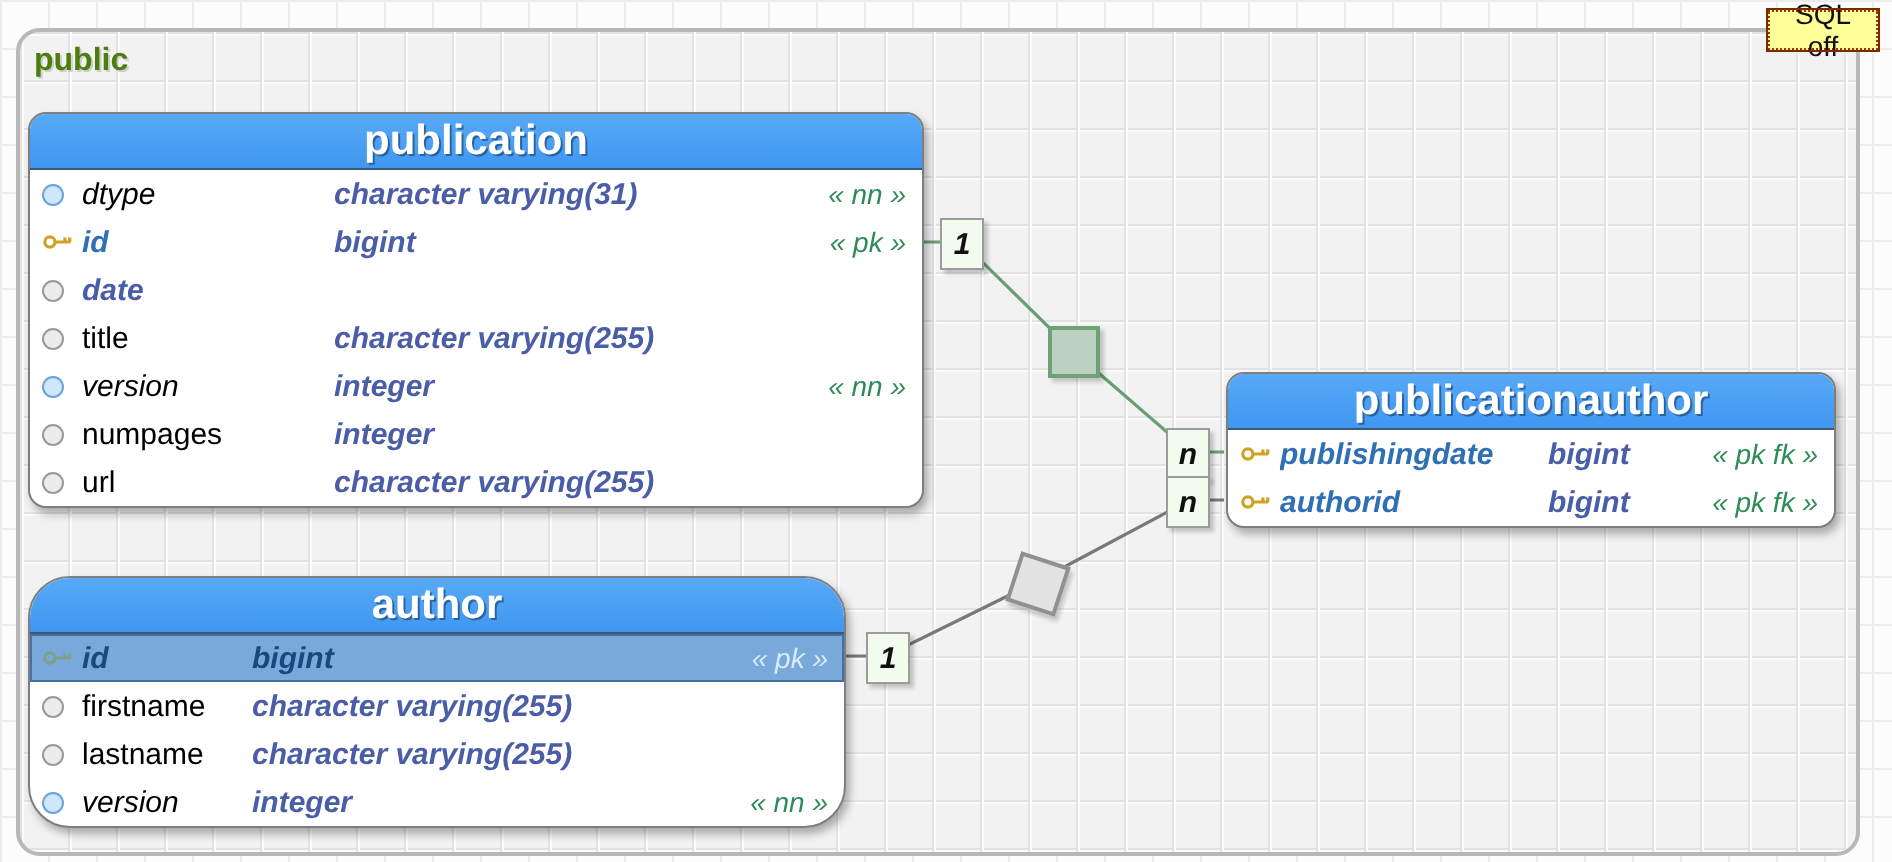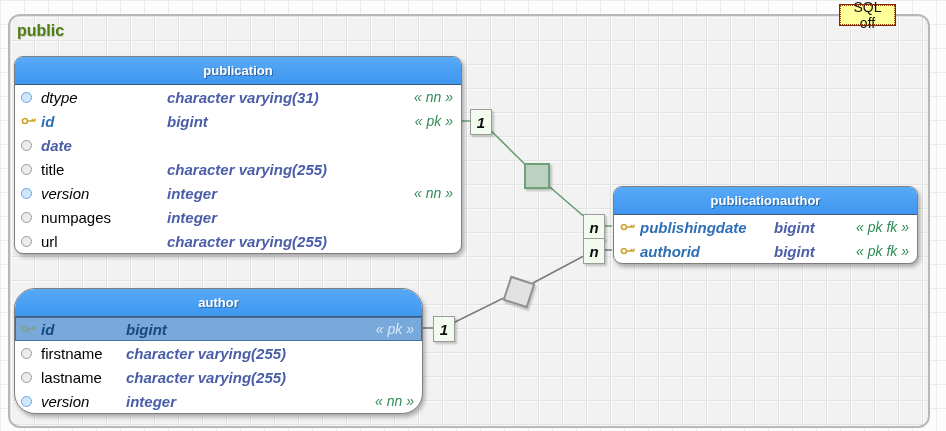--- a/index.html
+++ b/index.html
@@ -16,21 +16,21 @@
     border:2px solid #b8b8b8;border-radius:12px;
     background-color:#f2f2f2;
     background-image:
       linear-gradient(to right,#e2e2e2 1px,#fbfbfb 1px,#fbfbfb 2px,transparent 2px),
       linear-gradient(to bottom,#e2e2e2 1px,#fbfbfb 1px,#fbfbfb 2px,transparent 2px);
     background-size:24px 24px;z-index:0;}
   .schema-label{position:absolute;left:17px;top:22px;font-size:16px;font-weight:bold;
     color:#4d7c0f;z-index:2;text-shadow:1px 1px 0 rgba(0,0,0,0.15);}
 
   
-  .sql-toggle{position:absolute;left:840px;top:5px;width:55px;height:20px;z-index:10;
+  .sql-toggle{position:absolute;left:884px;top:5px;width:55px;height:20px;z-index:10;
     background:#ffff99;border:1px dotted #a33400;outline:1px solid #7a2a00;
     font-size:14px;color:#111;display:flex;align-items:center;justify-content:center;
     cursor:pointer;}
 
   
   svg.connectors{position:absolute;left:0;top:0;z-index:1;}
 
   .card-box{position:absolute;z-index:2;width:20px;height:24px;
     background:#f3faee;border:1px solid #9b9b9b;box-shadow:2px 2px 2px rgba(0,0,0,0.2);
     display:flex;align-items:center;justify-content:center;
@@ -39,21 +39,21 @@
     box-shadow:2px 2px 2px rgba(0,0,0,0.2);}
   .diamond.green{left:524px;top:163px;background:#bdd1c2;border:2px solid #6da277;}
   .diamond.gray{left:506px;top:279px;background:#e2e2e2;border:2px solid #909090;
     transform:rotate(18deg);}
 
   
   .table{position:absolute;z-index:5;background:#fff;border:1px solid #7e7e7e;
     border-radius:9px;box-shadow:2px 3px 4px rgba(0,0,0,0.3);overflow:hidden;}
   .table-header{height:27px;line-height:27px;text-align:center;
     background:linear-gradient(#58a9f7,#3f97f0);color:#fff;font-weight:bold;
-    font-size:13px;border-bottom:1px solid #3c5a76;
+    font-size:21px;border-bottom:1px solid #3c5a76;
     text-shadow:1px 1px 0 rgba(20,50,90,0.55);cursor:move;}
   .row{display:flex;align-items:center;height:24px;padding:0 8px 0 6px;font-size:15px;}
   .cicon{flex:0 0 15px;margin-right:5px;display:flex;align-items:center;}
   .cicon.notnull,.cicon.nullable{width:11px;height:11px;flex:0 0 11px;margin-right:9px;
     border-radius:50%;box-sizing:border-box;}
   .cicon.notnull{background:#cfe7fb;border:1px solid #6aa3d8;}
   .cicon.nullable{background:#ececec;border:1px solid #999;}
   .cicon.pk{color:#cfa227;}
   .cname{color:#000;white-space:nowrap;overflow:hidden;}
   .cname.nn{font-style:italic;}

